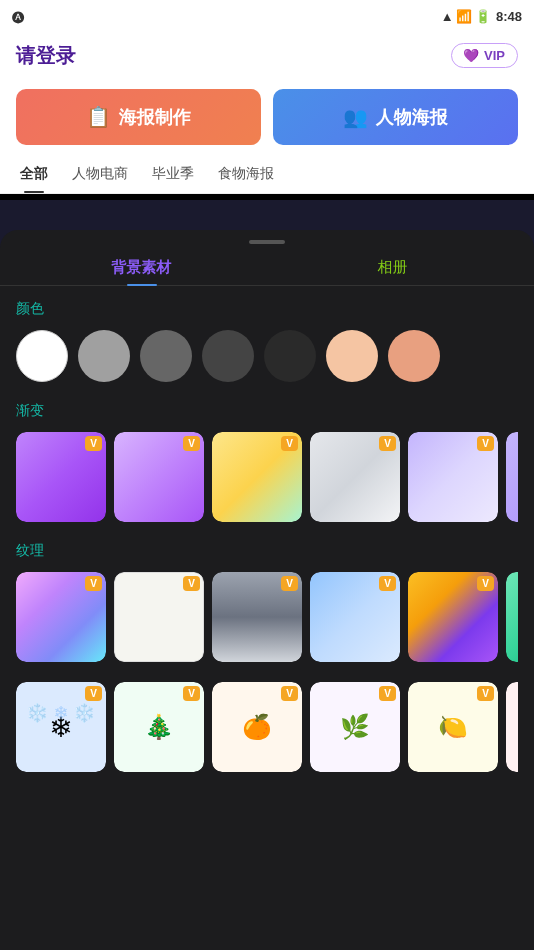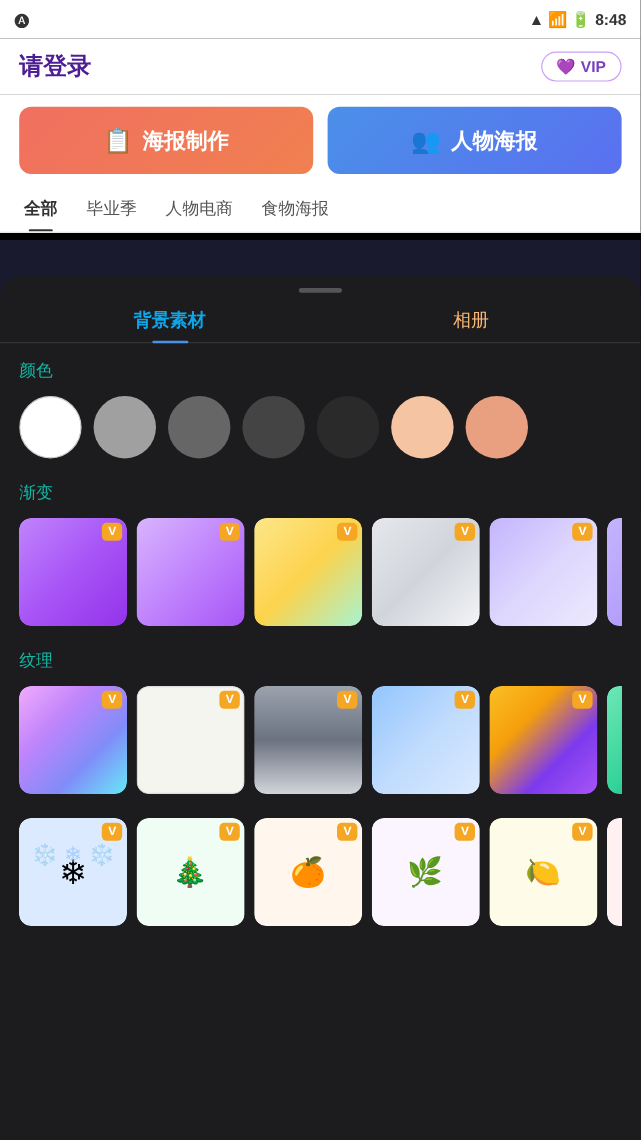--- a/index.html
+++ b/index.html
@@ -144,25 +144,25 @@
       display: flex;
       padding: 0 16px;
       border-bottom: 1px solid #333;
       margin-bottom: 14px;
     }
     .sheet-tab {
       flex: 1;
       text-align: center;
       padding: 8px 0;
       font-size: 15px;
-      color: #fdba74;
+      color: #84cc16;
       cursor: pointer;
       position: relative;
     }
-    .sheet-tab.active { color: #0ea5e9; font-weight: 600; }
+    .sheet-tab.active { color: #8b5cf6; font-weight: 600; }
     .sheet-tab.active::after {
       content: '';
       position: absolute;
       bottom: -1px; left: 50%; transform: translateX(-50%);
       width: 30px; height: 2px;
       background: #4a90e8;
       border-radius: 2px;
     }
 
     
@@ -280,22 +280,22 @@
     <span>海报制作</span>
   </button>
   <button class="action-btn btn-person">
     <span class="btn-icon">👥</span>
     <span>人物海报</span>
   </button>
 </div>
 
 <div class="category-tabs">
   <div class="category-tab active">全部</div>
+  <div class="category-tab">人物电商</div>
   <div class="category-tab">毕业季</div>
-  <div class="category-tab">人物电商</div>
   <div class="category-tab">食物海报</div>
 </div>
 
 <div class="bg-content">
   <div class="bg-poster-text">惊<br>蛰</div>
 </div>
 
 <div class="bottom-sheet">
   <div class="sheet-handle"></div>
 

